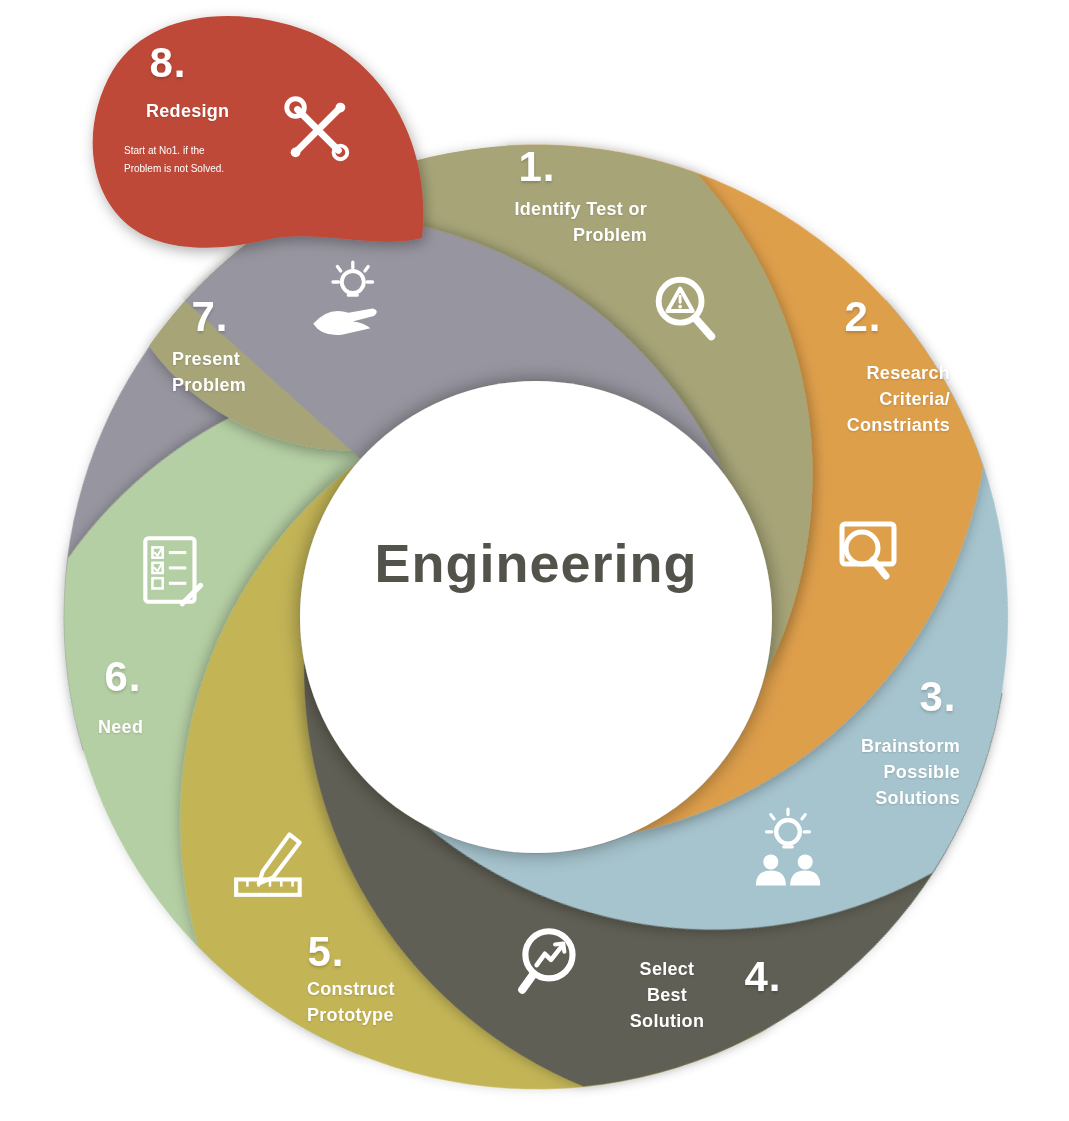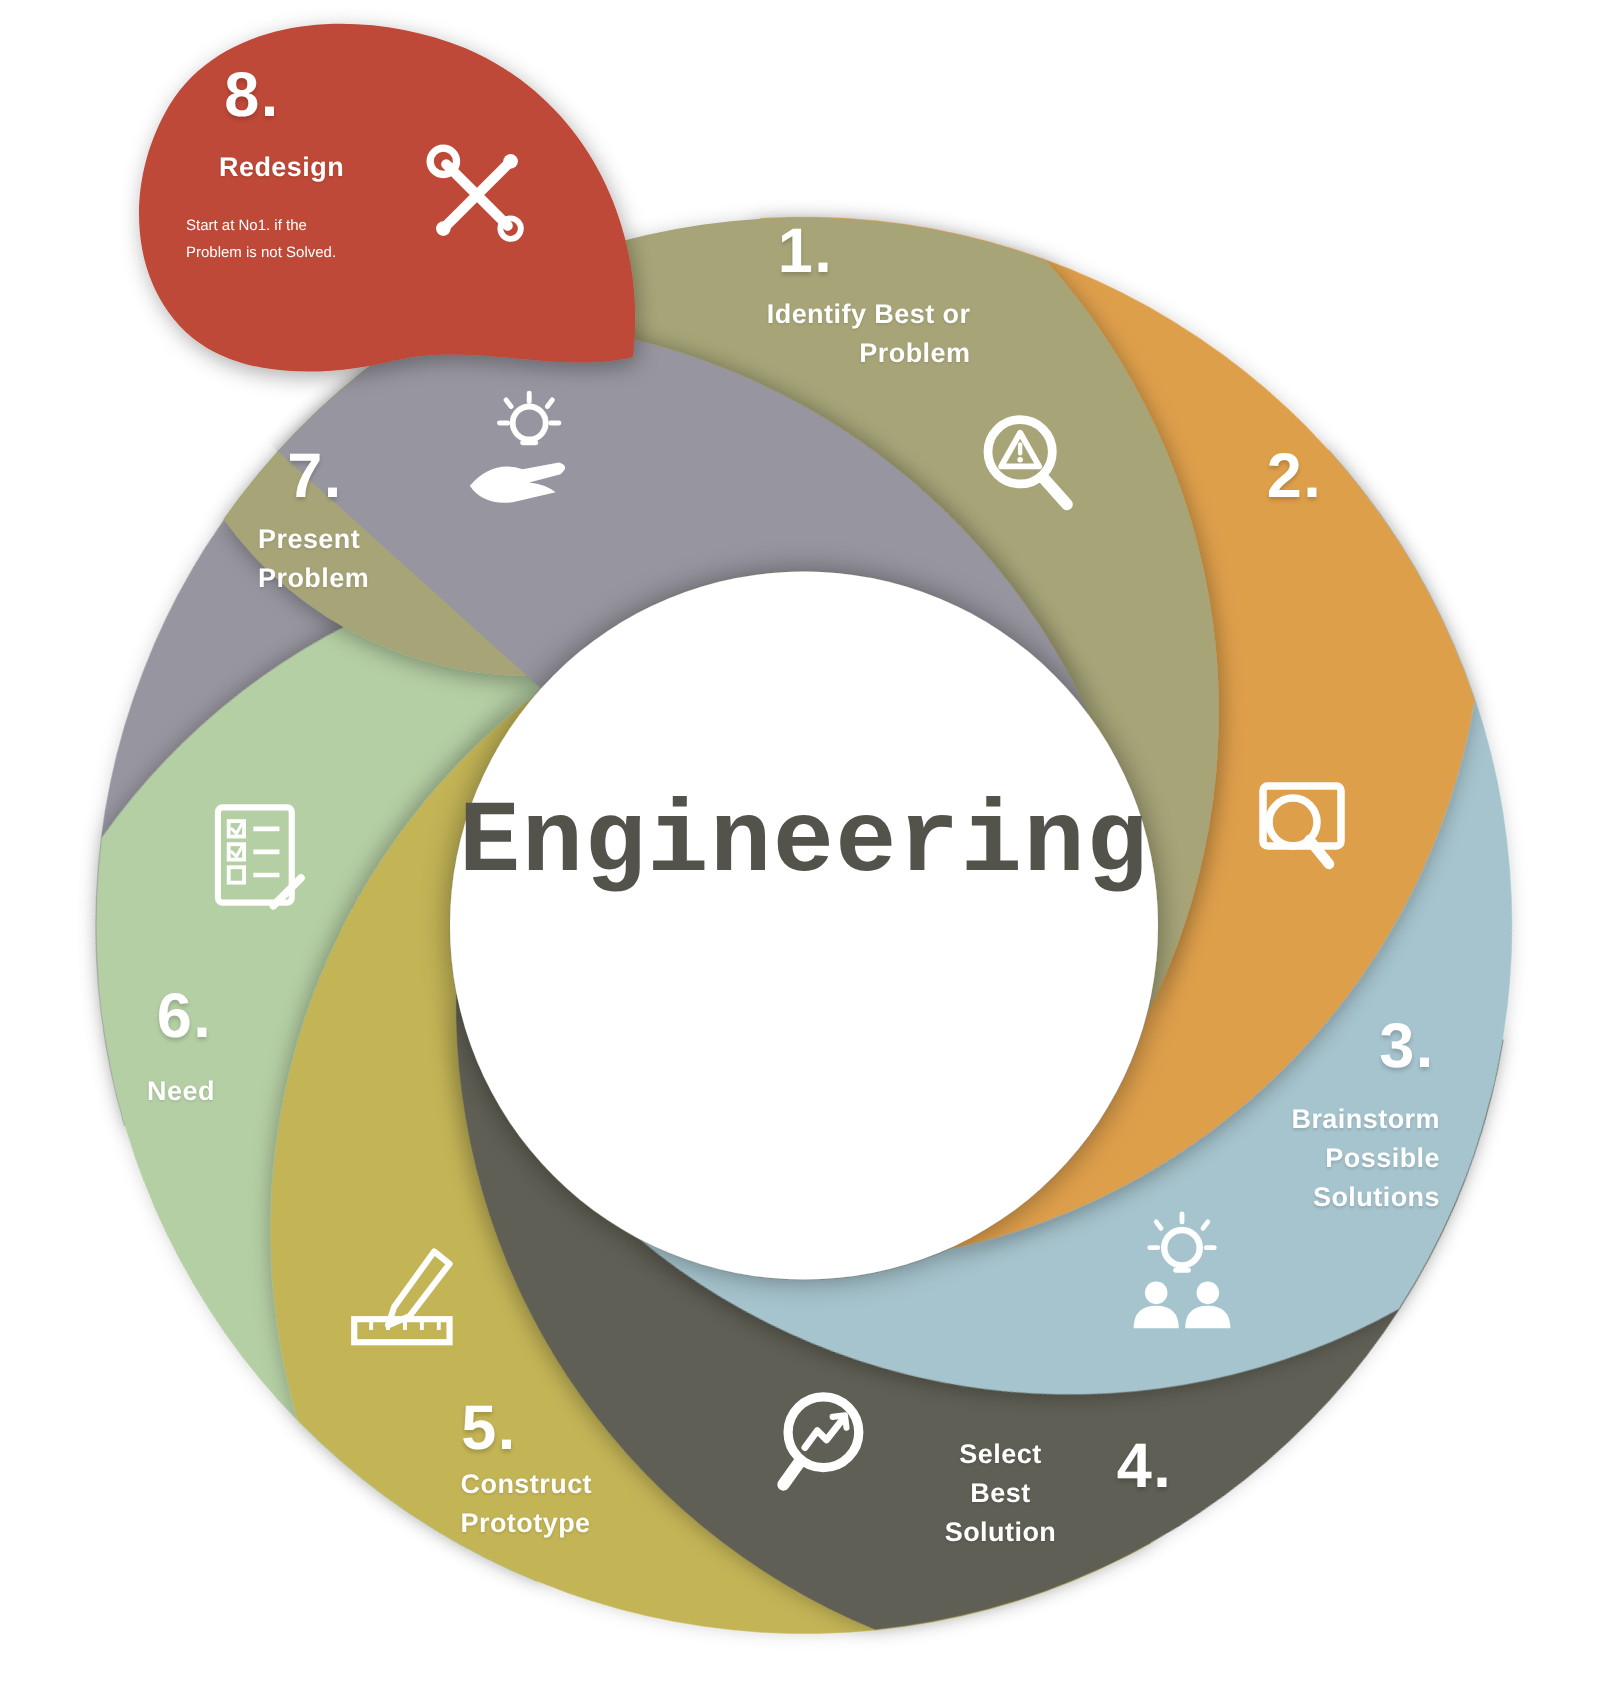--- a/index.html
+++ b/index.html
@@ -8,21 +8,21 @@
   .wheel{position:absolute;left:0;top:0;}
   .num{position:absolute;color:#ffffff;font-weight:bold;font-size:42px;line-height:1;
        text-align:center;letter-spacing:1px;text-shadow:0 2px 3px rgba(0,0,0,.18);}
   .lbl{position:absolute;color:#ffffff;font-weight:bold;font-size:18px;line-height:26px;
        white-space:pre-line;letter-spacing:.3px;text-shadow:0 1px 2px rgba(0,0,0,.15);}
   .lbl.right{text-align:right}
   .lbl.center{text-align:center}
   .note{position:absolute;color:#ffffff;font-weight:normal;font-size:10px;line-height:18px;
         white-space:pre-line;}
   .title{position:absolute;left:218px;top:530px;width:636px;text-align:center;
-         font-family:Liberation Mono, monospace;font-weight:bold;font-size:68px;line-height:66px;
+         font-family:Liberation Sans, sans-serif;font-weight:bold;font-size:54px;line-height:66px;
          color:#54534b;letter-spacing:1px;}
   .icon{position:absolute;}
   .icon *{vector-effect:none;}
 </style>
 </head>
 <body>
 
 <div class="stage">
 
   <svg class="wheel" width="1069" height="1121" viewBox="0 0 1069 1121">
@@ -72,31 +72,34 @@
     <path d="M422 238 C432 150 390 66 310 32 C240 4 150 10 113 70 C82 122 86 190 128 225 C165 255 225 250 265 240 C315 228 375 250 422 238 Z" filter="url(#soft)" fill="#bf4937"></path>
 
     <circle cx="536" cy="617" r="236" fill="#ffffff" filter="url(#ring)"></circle>
   </svg>
 
   <div class="title">
     <div>Engineering</div>
   </div>
 
   <div class="num" style="left:497px;top:146px;width:80px;">1.</div>
-  <div class="lbl right" style="left:395px;top:196px;width:252px;">Identify Best or
+  <div class="lbl right" style="left:395px;top:196px;width:252px;">Identify Test or
 Problem</div>
   <svg class="icon" style="left:645px;top:270px;" width="78" height="78" viewBox="0 0 80 80">
     <circle cx="36" cy="32" r="22" fill="none" stroke="#ffffff" stroke-width="6"></circle>
     <line x1="52" y1="50" x2="68" y2="68" stroke="#ffffff" stroke-width="8" stroke-linecap="round"></line>
     <path d="M36 19 L49 42 L23 42 Z" fill="none" stroke="#ffffff" stroke-width="4" stroke-linejoin="round"></path>
     <line x1="36" y1="27" x2="36" y2="33" stroke="#ffffff" stroke-width="3" stroke-linecap="round"></line>
     <circle cx="36" cy="37.5" r="1.9" fill="#ffffff"></circle>
   </svg>
 
   <div class="num" style="left:820px;top:296px;width:86px;">2.</div>
+  <div class="lbl right" style="left:700px;top:360px;width:250px;">Research
+Criteria/
+Constriants</div>
   <svg class="icon" style="left:828px;top:512px;" width="80" height="80" viewBox="0 0 80 80">
     <rect x="14" y="12" width="52" height="40" rx="3" fill="none" stroke="#ffffff" stroke-width="5"></rect>
     <circle cx="34" cy="36" r="16" fill="none" stroke="#ffffff" stroke-width="5"></circle>
     <line x1="45" y1="48" x2="58" y2="64" stroke="#ffffff" stroke-width="7" stroke-linecap="round"></line>
   </svg>
 
   <div class="num" style="left:893px;top:676px;width:90px;">3.</div>
   <div class="lbl right" style="left:708px;top:733px;width:252px;">Brainstorm
 Possible
 Solutions</div>

